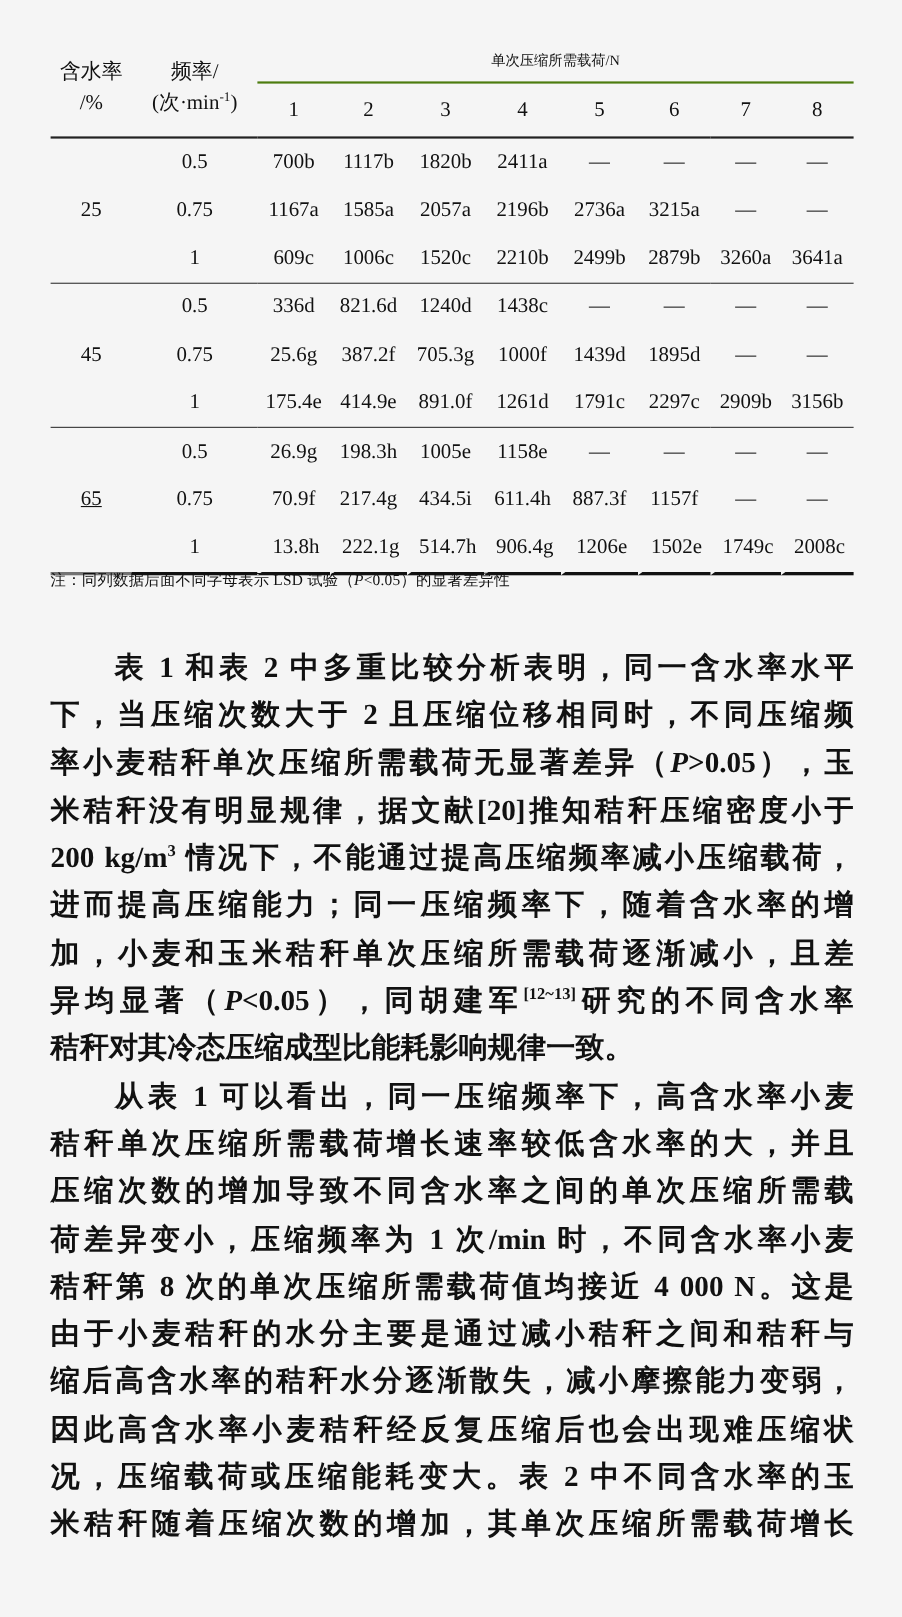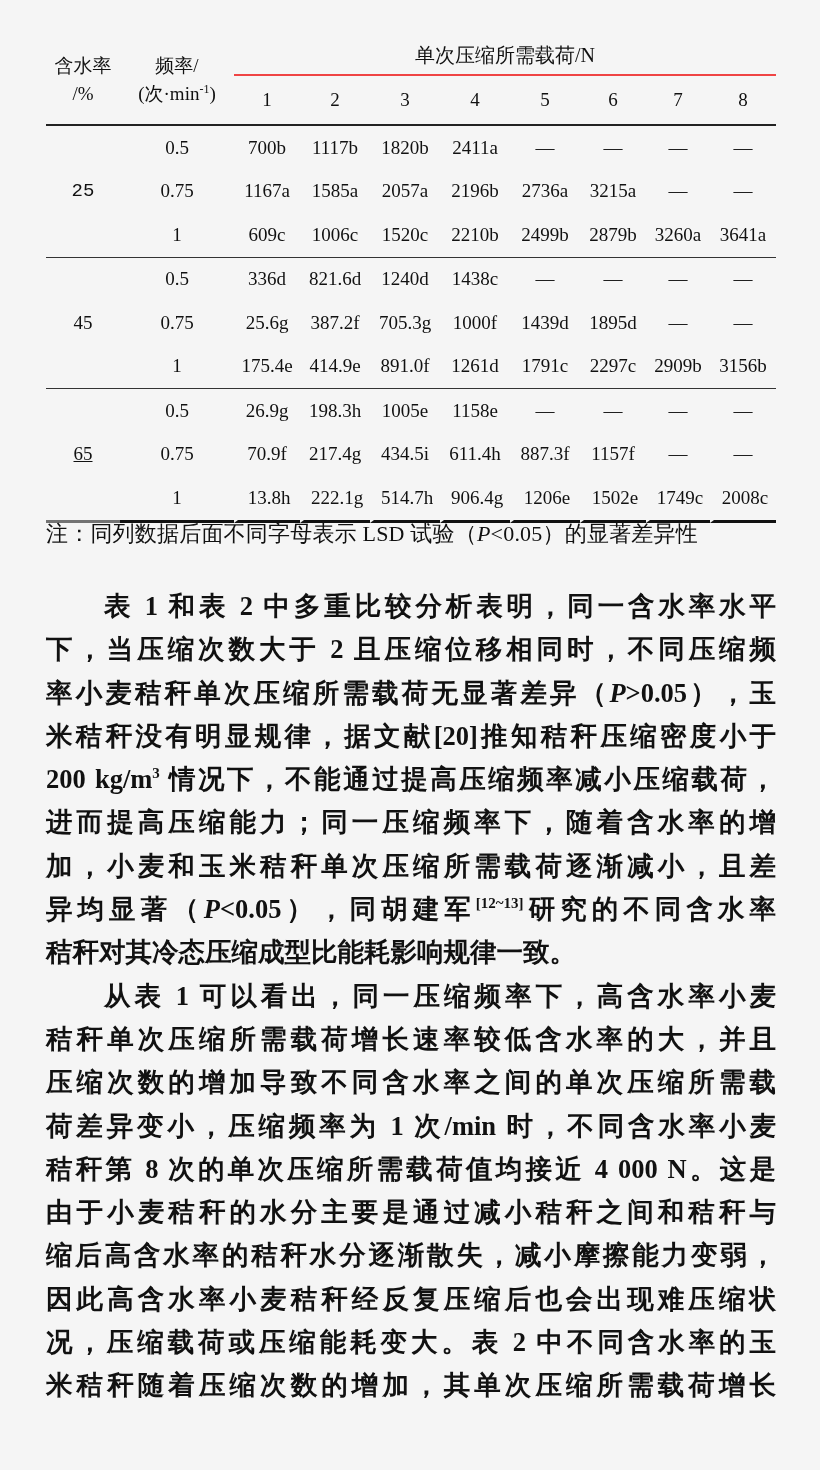--- a/index.html
+++ b/index.html
@@ -30,22 +30,22 @@
     }
     table.data-table th, table.data-table td {
       padding: 0;
       text-align: center;
       font-weight: normal;
       white-space: nowrap;
     }
     .hdr-span {
       height: 38px;
       vertical-align: middle;
-      border-bottom: 2px solid #ef4444;
-      font-size: 20px;
+      border-bottom: 2px solid #4d7c0f;
+      font-size: 13px;
     }
     .hdr-left {
       vertical-align: middle;
       line-height: 28px;
       font-size: 19px;
       border-bottom: 2px solid #222;
     }
     .hdr-num {
       height: 48px;
       vertical-align: middle;
@@ -70,21 +70,21 @@
     }
     .sup {
       font-size: 12px;
       vertical-align: super;
       line-height: 0;
     }
     .note {
       position: absolute;
       left: 46px;
       top: 519px;
-      font-size: 22px;
+      font-size: 14px;
       letter-spacing: 0.2px;
     }
     .note i { font-style: italic; }
     .body-text {
       position: absolute;
       left: 46px;
       top: 585px;
       width: 730px;
       font-size: 26.5px;
       line-height: 43.3px;
@@ -143,21 +143,21 @@
         <th class="hdr-num">4</th>
         <th class="hdr-num">5</th>
         <th class="hdr-num">6</th>
         <th class="hdr-num">7</th>
         <th class="hdr-num">8</th>
       </tr>
     </thead>
     <tbody>
 
       <tr>
-        <td rowspan="3" class="moisture-cell" style="border-bottom:1.5px solid #333;font-family:Liberation Mono, monospace;">25</td>
+        <td rowspan="3" class="moisture-cell" style="border-bottom:1.5px solid #333;">25</td>
         <td>0.5</td>
         <td>700b</td>
         <td>1117b</td>
         <td>1820b</td>
         <td>2411a</td>
         <td>—</td>
         <td>—</td>
         <td>—</td>
         <td>—</td>
       </tr>

